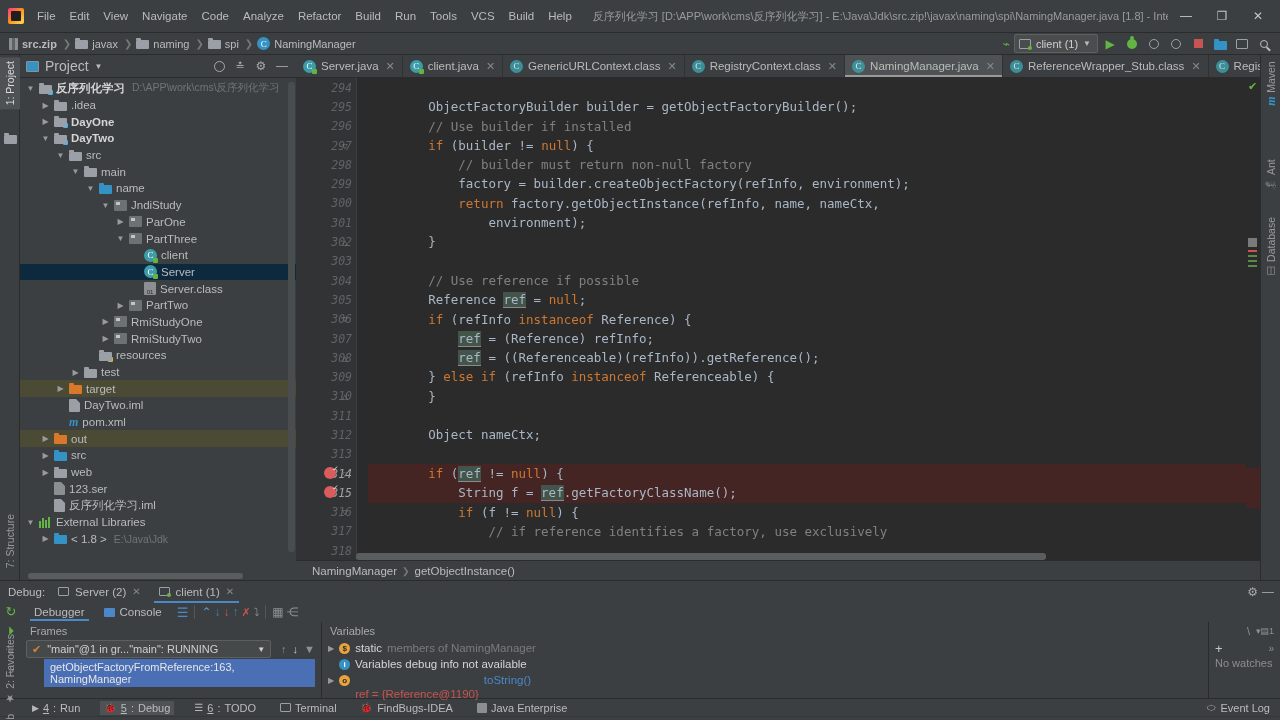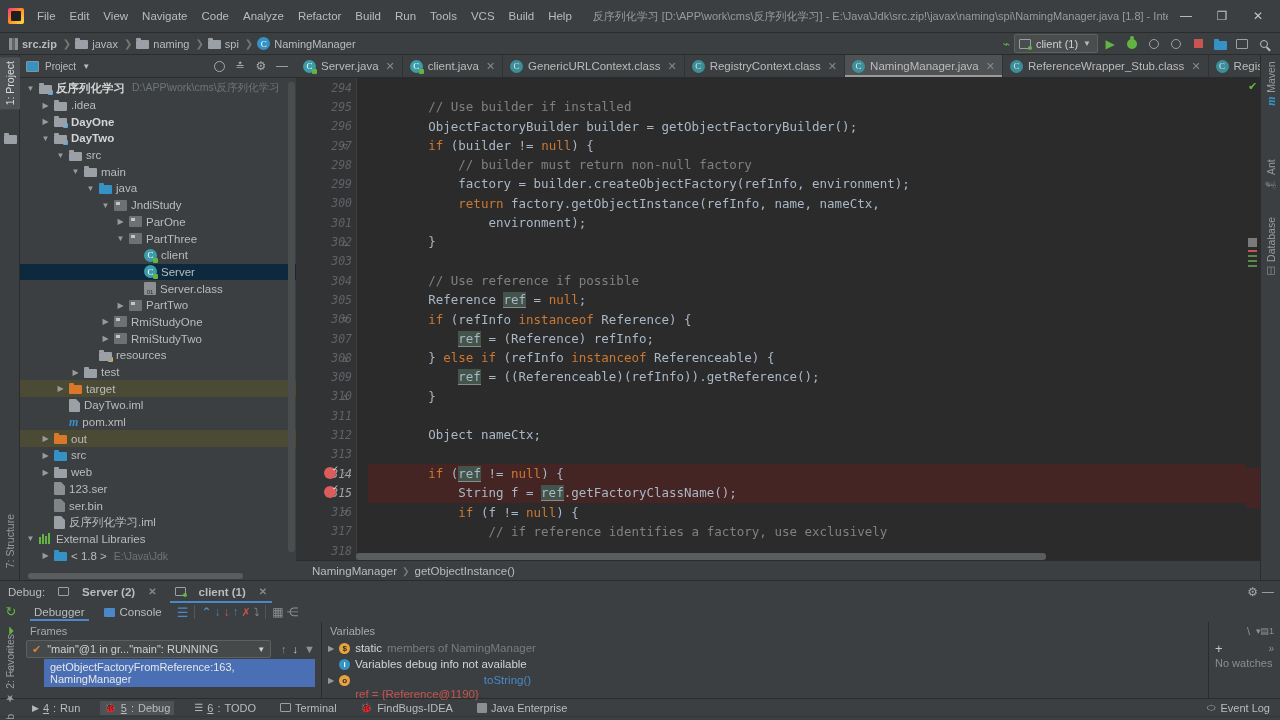--- a/index.html
+++ b/index.html
@@ -85,21 +85,21 @@
     display:flex; align-items:center; gap:4px; padding: 4px 0; white-space:nowrap;
   }
   .vlabel.active { background:#4e5254; color:#dcdcdc; }
 
   
   .project { width: 276px; background: #3c3f41; display:flex; flex-direction:column; }
   .panel-head {
     height: 23px; display:flex; align-items:center; gap:6px; padding:0 4px 0 6px;
     border-bottom:1px solid #2b2b2b;
   }
-  .panel-head .ttl { font-size:10px; color:#bbbbbb; }
+  .panel-head .ttl { font-size:14px; color:#bbbbbb; }
   .panel-head .sp { margin-left:auto; display:flex; gap:1px; align-items:center; }
   .tree { flex:1; overflow:hidden; font-size:11.5px; padding-top:2px; position:relative;}
   .row { display:flex; align-items:center; height:16.7px; gap:4px; padding-right:4px; white-space:nowrap; }
   .row .arrow { width:9px; text-align:center; color:#9a9a9a; font-size:8px; flex:none;}
   .row.sel { background:#0d293e; }
   .row.hl { background:#4b4a35; }
   .row .lbl { color:#bbbbbb; }
   .row .lbl.b { font-weight:bold; color:#d4d4d4; }
   .row .sub { color:#6f7577; font-size:10.5px; margin-left:3px;}
   .tree-scroll { position:absolute; right:1px; top:4px; width:7px; height:470px; background:#4a4d4e; border-radius:3px; }
@@ -140,21 +140,21 @@
   .breadcrumbs { height:20px; background:#3c3f41; display:flex; align-items:center; gap:5px; padding-left:16px;
                  font-size:11.5px; color:#bbbbbb; border-top:1px solid #2b2b2b;}
 
   
   .rstrip { width:20px; background:#3c3f41; border-left:1px solid #2b2b2b; position:relative;}
 
   
   .debug { height:118px; background:#3c3f41; border-top:1px solid #2b2b2b; display:flex; flex-direction:column;}
   .dbg-head { height:21px; display:flex; align-items:center; gap:8px; padding-left:8px; }
   .dbg-head .lab { font-size:11.5px; color:#bbbbbb; }
-  .dtab { display:flex; align-items:center; gap:13px; padding:2px 5px; font-size:11.5px; color:#bbbbbb; position:relative;font-weight:bold;}
+  .dtab { display:flex; align-items:center; gap:6px; padding:2px 5px; font-size:11.5px; color:#bbbbbb; position:relative;}
   .dtab.active::after { content:""; position:absolute; left:0; right:0; bottom:-3px; height:2px; background:#4a88c7;}
   .dbg-right { margin-left:auto; display:flex; gap:4px; padding-right:6px; align-items:center;}
 
   .dbg-body { flex:1; display:flex; }
   .dbg-left-rail { width:22px; display:flex; flex-direction:column; align-items:center; gap:6px; padding-top:4px; }
   .dbg-main { flex:1; display:flex; flex-direction:column; min-width:0;}
   .dbg-toolbar { height:20px; display:flex; align-items:center; gap:3px; padding-left:4px; }
   .dsub { display:flex; align-items:center; gap:5px; padding:1px 8px; font-size:11.5px; color:#bbbbbb; position:relative;}
   .dsub.active::after{content:""; position:absolute; left:4px; right:4px; bottom:-2px; height:2px; background:#4a88c7;}
   .vsep { width:1px; height:14px; background:#555; margin:0 3px; }
@@ -355,21 +355,21 @@
             <span class="lbl">src</span>
           </div>
           <div class="row" style="padding-left: 51px;">
             <span class="arrow">▼</span>
             <span class="ico folder"></span>
             <span class="lbl">main</span>
           </div>
           <div class="row" style="padding-left: 66px;">
             <span class="arrow">▼</span>
             <span class="ico folder blue"></span>
-            <span class="lbl">java</span>
+            <span class="lbl">name</span>
           </div>
           <div class="row" style="padding-left: 81px;">
             <span class="arrow">▼</span>
             <span class="ico pkg"></span>
             <span class="lbl">JndiStudy</span>
           </div>
           <div class="row" style="padding-left: 96px;">
             <span class="arrow">▶</span>
             <span class="ico pkg"></span>
             <span class="lbl">ParOne</span>
@@ -448,25 +448,20 @@
           </div>
           <div class="row" style="padding-left: 21px;">
             <span class="arrow">▶</span>
             <span class="ico folder"></span>
             <span class="lbl">web</span>
           </div>
           <div class="row" style="padding-left: 21px;">
             <span class="arrow"></span>
             <span class="ico fileic"></span>
             <span class="lbl">123.ser</span>
-          </div>
-          <div class="row" style="padding-left: 21px;">
-            <span class="arrow"></span>
-            <span class="ico fileic" style="background: rgb(127, 132, 134);"></span>
-            <span class="lbl">ser.bin</span>
           </div>
           <div class="row" style="padding-left: 21px;">
             <span class="arrow"></span>
             <span class="ico fileic" style="background: rgb(154, 160, 166);"></span>
             <span class="lbl">反序列化学习.iml</span>
           </div>
           <div class="row" style="padding-left: 6px;">
             <span class="arrow">▼</span>
             <span class="ico lib" style="width: 13px; height: 11px; position: relative;">
               <i style="position: absolute; bottom: 0px; width: 2px; background: rgb(98, 181, 67); left: 0px; height: 7px;"></i>
@@ -547,35 +542,35 @@
             <div class="gline" style="position: relative;">313</div>
             <div class="gline cur" style="position: relative;">314<div class="bp" style="position: absolute; left: 28px; top: 3px;"></div><span class="fold" style="position: absolute; left: 44px; color: rgb(120, 120, 120); font-size: 9px;">▽</span></div>
             <div class="gline cur" style="position: relative;">315<div class="bp" style="position: absolute; left: 28px; top: 3px;"></div></div>
             <div class="gline" style="position: relative;">316<span class="fold" style="position: absolute; left: 44px; color: rgb(120, 120, 120); font-size: 9px;">▽</span></div>
             <div class="gline" style="position: relative;">317</div>
             <div class="gline" style="position: relative;">318</div>
           </div>
         <div class="code" id="code">
           <div class="foldline" style="left:0px;"></div>
         <div class="cline">&nbsp;</div>
+            <div class="cline">        ObjectFactoryBuilder builder = getObjectFactoryBuilder();</div>
             <div class="cline">        <span class="cm">// Use builder if installed</span></div>
-            <div class="cline">        ObjectFactoryBuilder builder = getObjectFactoryBuilder();</div>
             <div class="cline">        <span class="kw">if</span> (builder != <span class="kw">null</span>) {</div>
             <div class="cline">            <span class="cm">// builder must return non-null factory</span></div>
             <div class="cline">            factory = builder.<span class="md">createObjectFactory</span>(refInfo, environment);</div>
             <div class="cline">            <span class="kw">return</span> factory.<span class="md">getObjectInstance</span>(refInfo, name, nameCtx,</div>
             <div class="cline">                environment);</div>
             <div class="cline">        }</div>
             <div class="cline">&nbsp;</div>
             <div class="cline">        <span class="cm">// Use reference if possible</span></div>
             <div class="cline">        Reference <span class="hl-ident ul">ref</span> = <span class="kw">null</span>;</div>
             <div class="cline">        <span class="kw">if</span> (refInfo <span class="kw">instanceof</span> Reference) {</div>
             <div class="cline">            <span class="hl-ident ul">ref</span> = (Reference) refInfo;</div>
+            <div class="cline">            <span class="hl-ident ul">ref</span> = ((Referenceable)(refInfo)).<span class="md">getReference</span>();</div>
             <div class="cline">        } <span class="kw">else</span> <span class="kw">if</span> (refInfo <span class="kw">instanceof</span> Referenceable) {</div>
-            <div class="cline">            <span class="hl-ident ul">ref</span> = ((Referenceable)(refInfo)).<span class="md">getReference</span>();</div>
             <div class="cline">        }</div>
             <div class="cline">&nbsp;</div>
             <div class="cline">        Object nameCtx;</div>
             <div class="cline">&nbsp;</div>
             <div class="cline hlrow">        <span class="kw">if</span> (<span class="hl-ident ul">ref</span> != <span class="kw">null</span>) {</div>
             <div class="cline hlrow">            String f = <span class="hl-ident ul">ref</span>.<span class="md">getFactoryClassName</span>();</div>
             <div class="cline">            <span class="kw">if</span> (f != <span class="kw">null</span>) {</div>
             <div class="cline">                <span class="cm">// if reference identifies a factory, use exclusively</span></div>
             <div class="cline">&nbsp;</div>
           </div>

